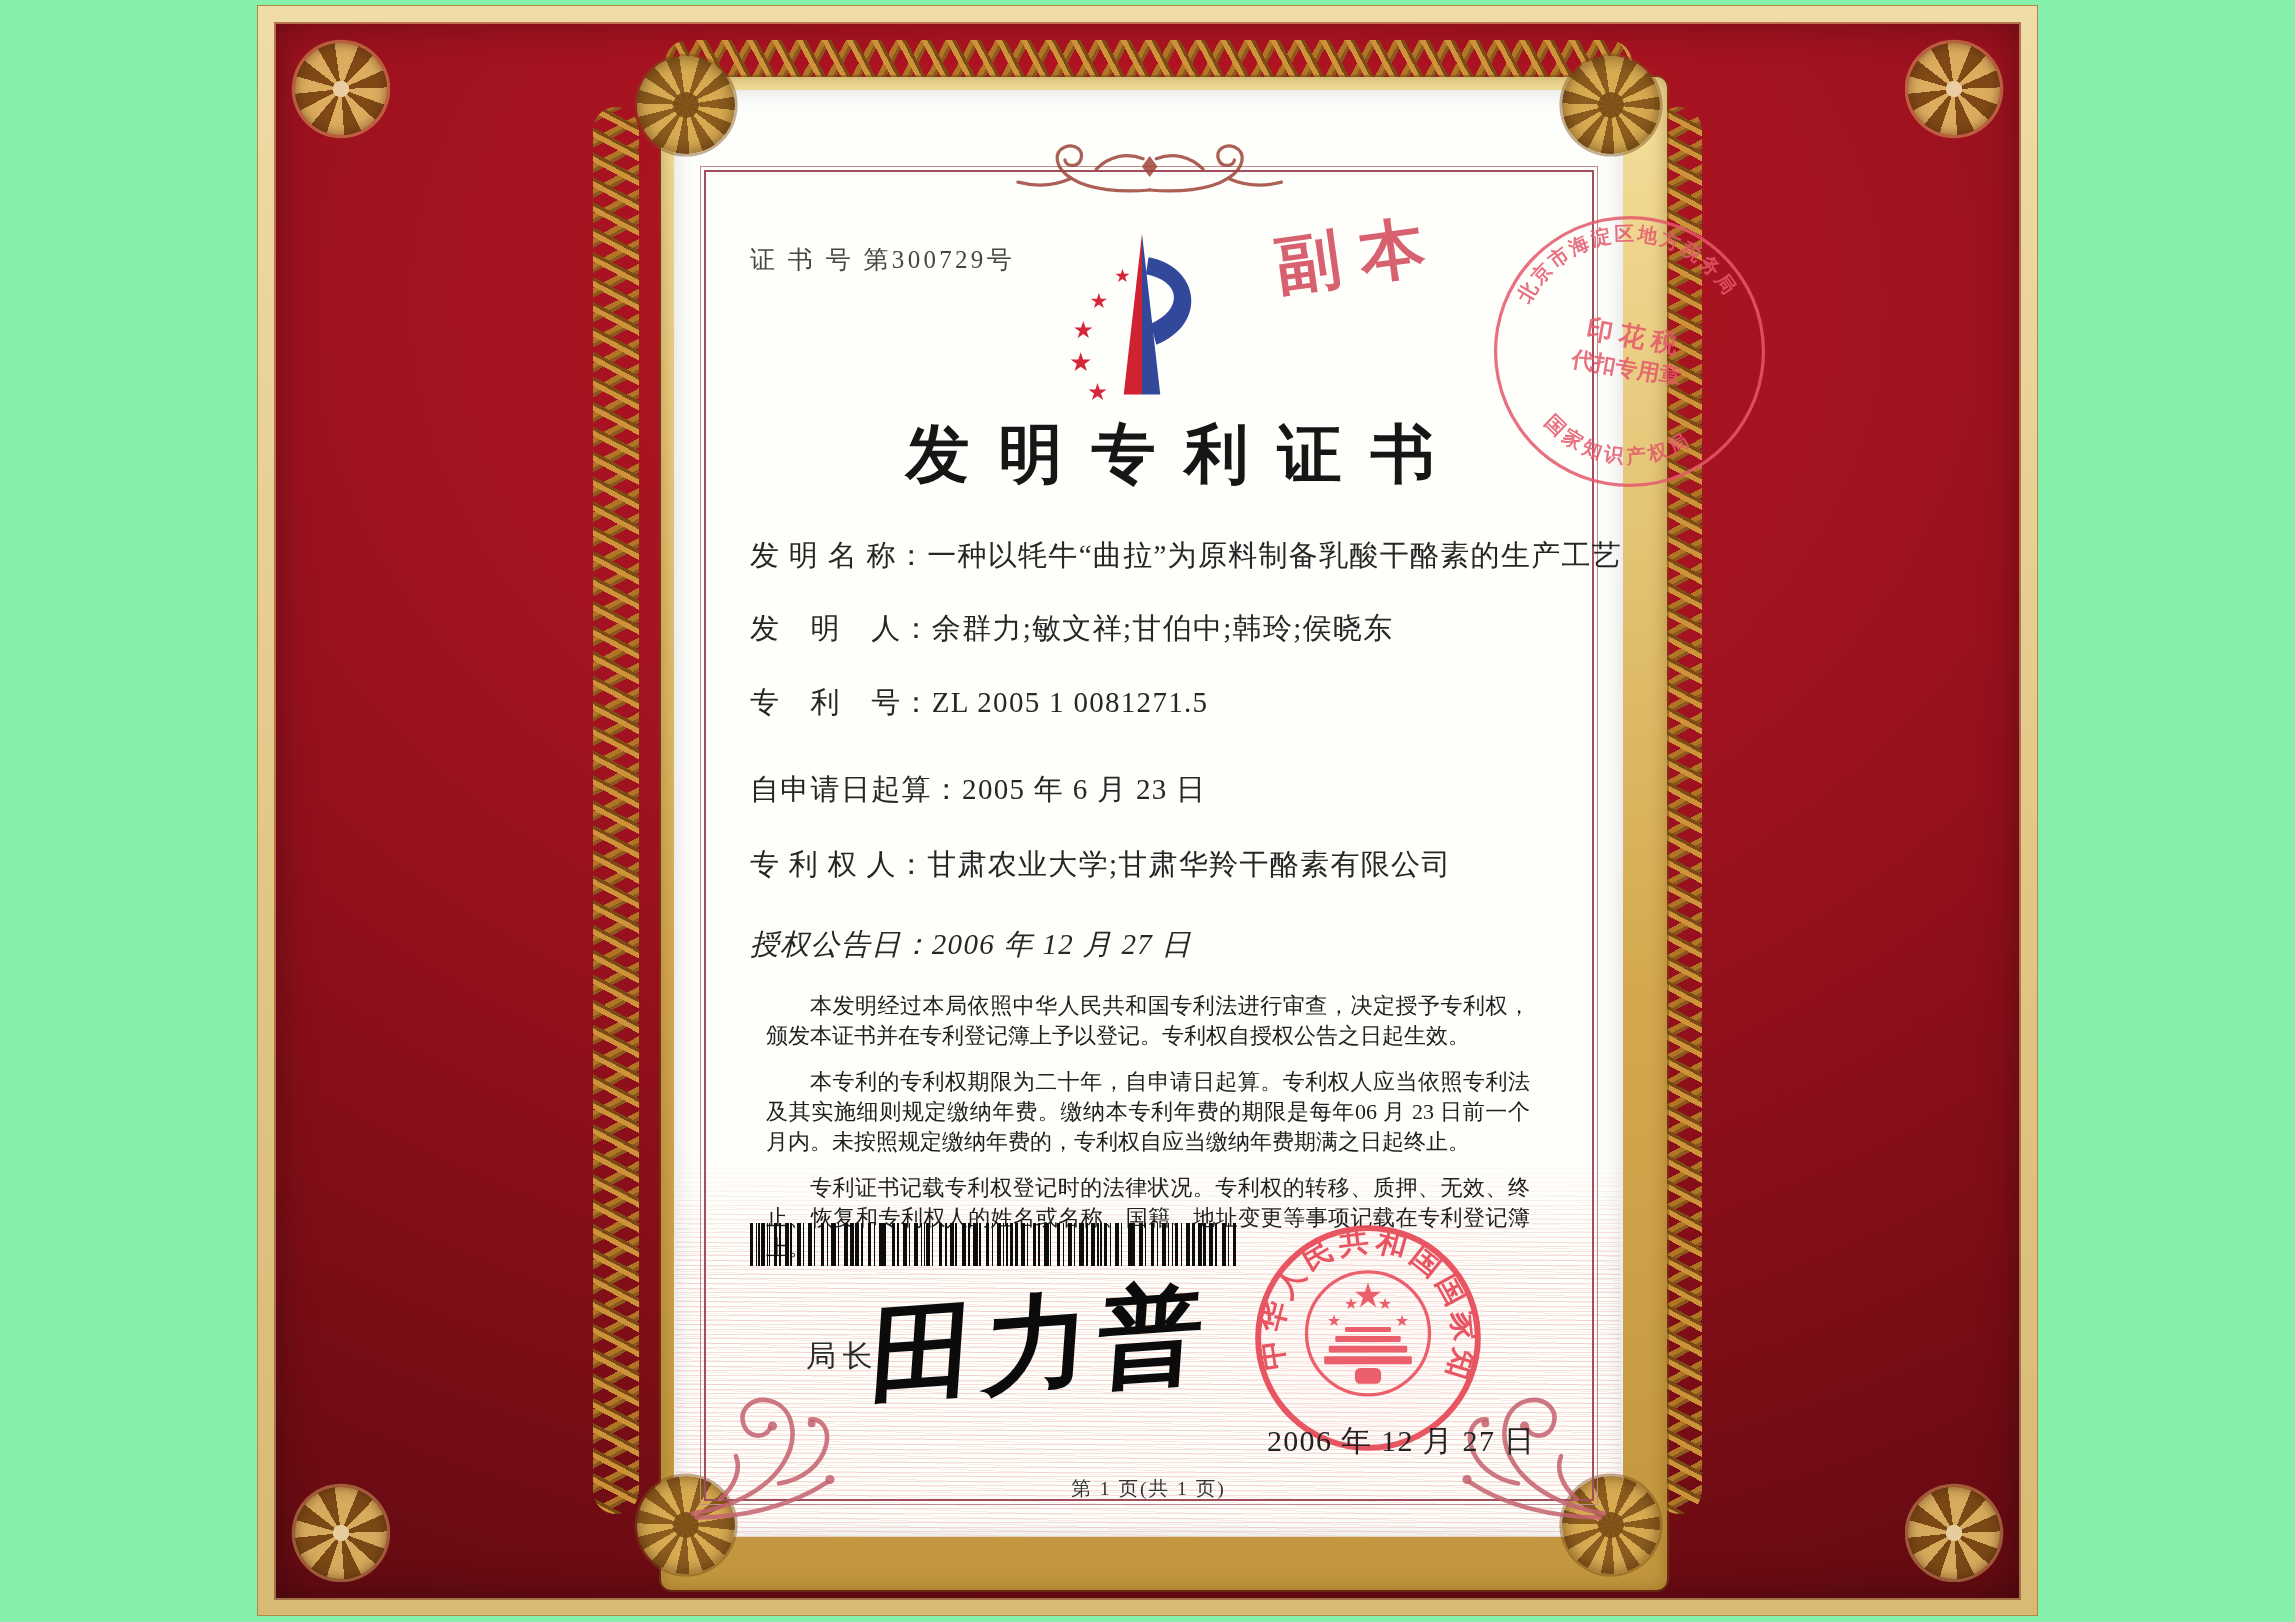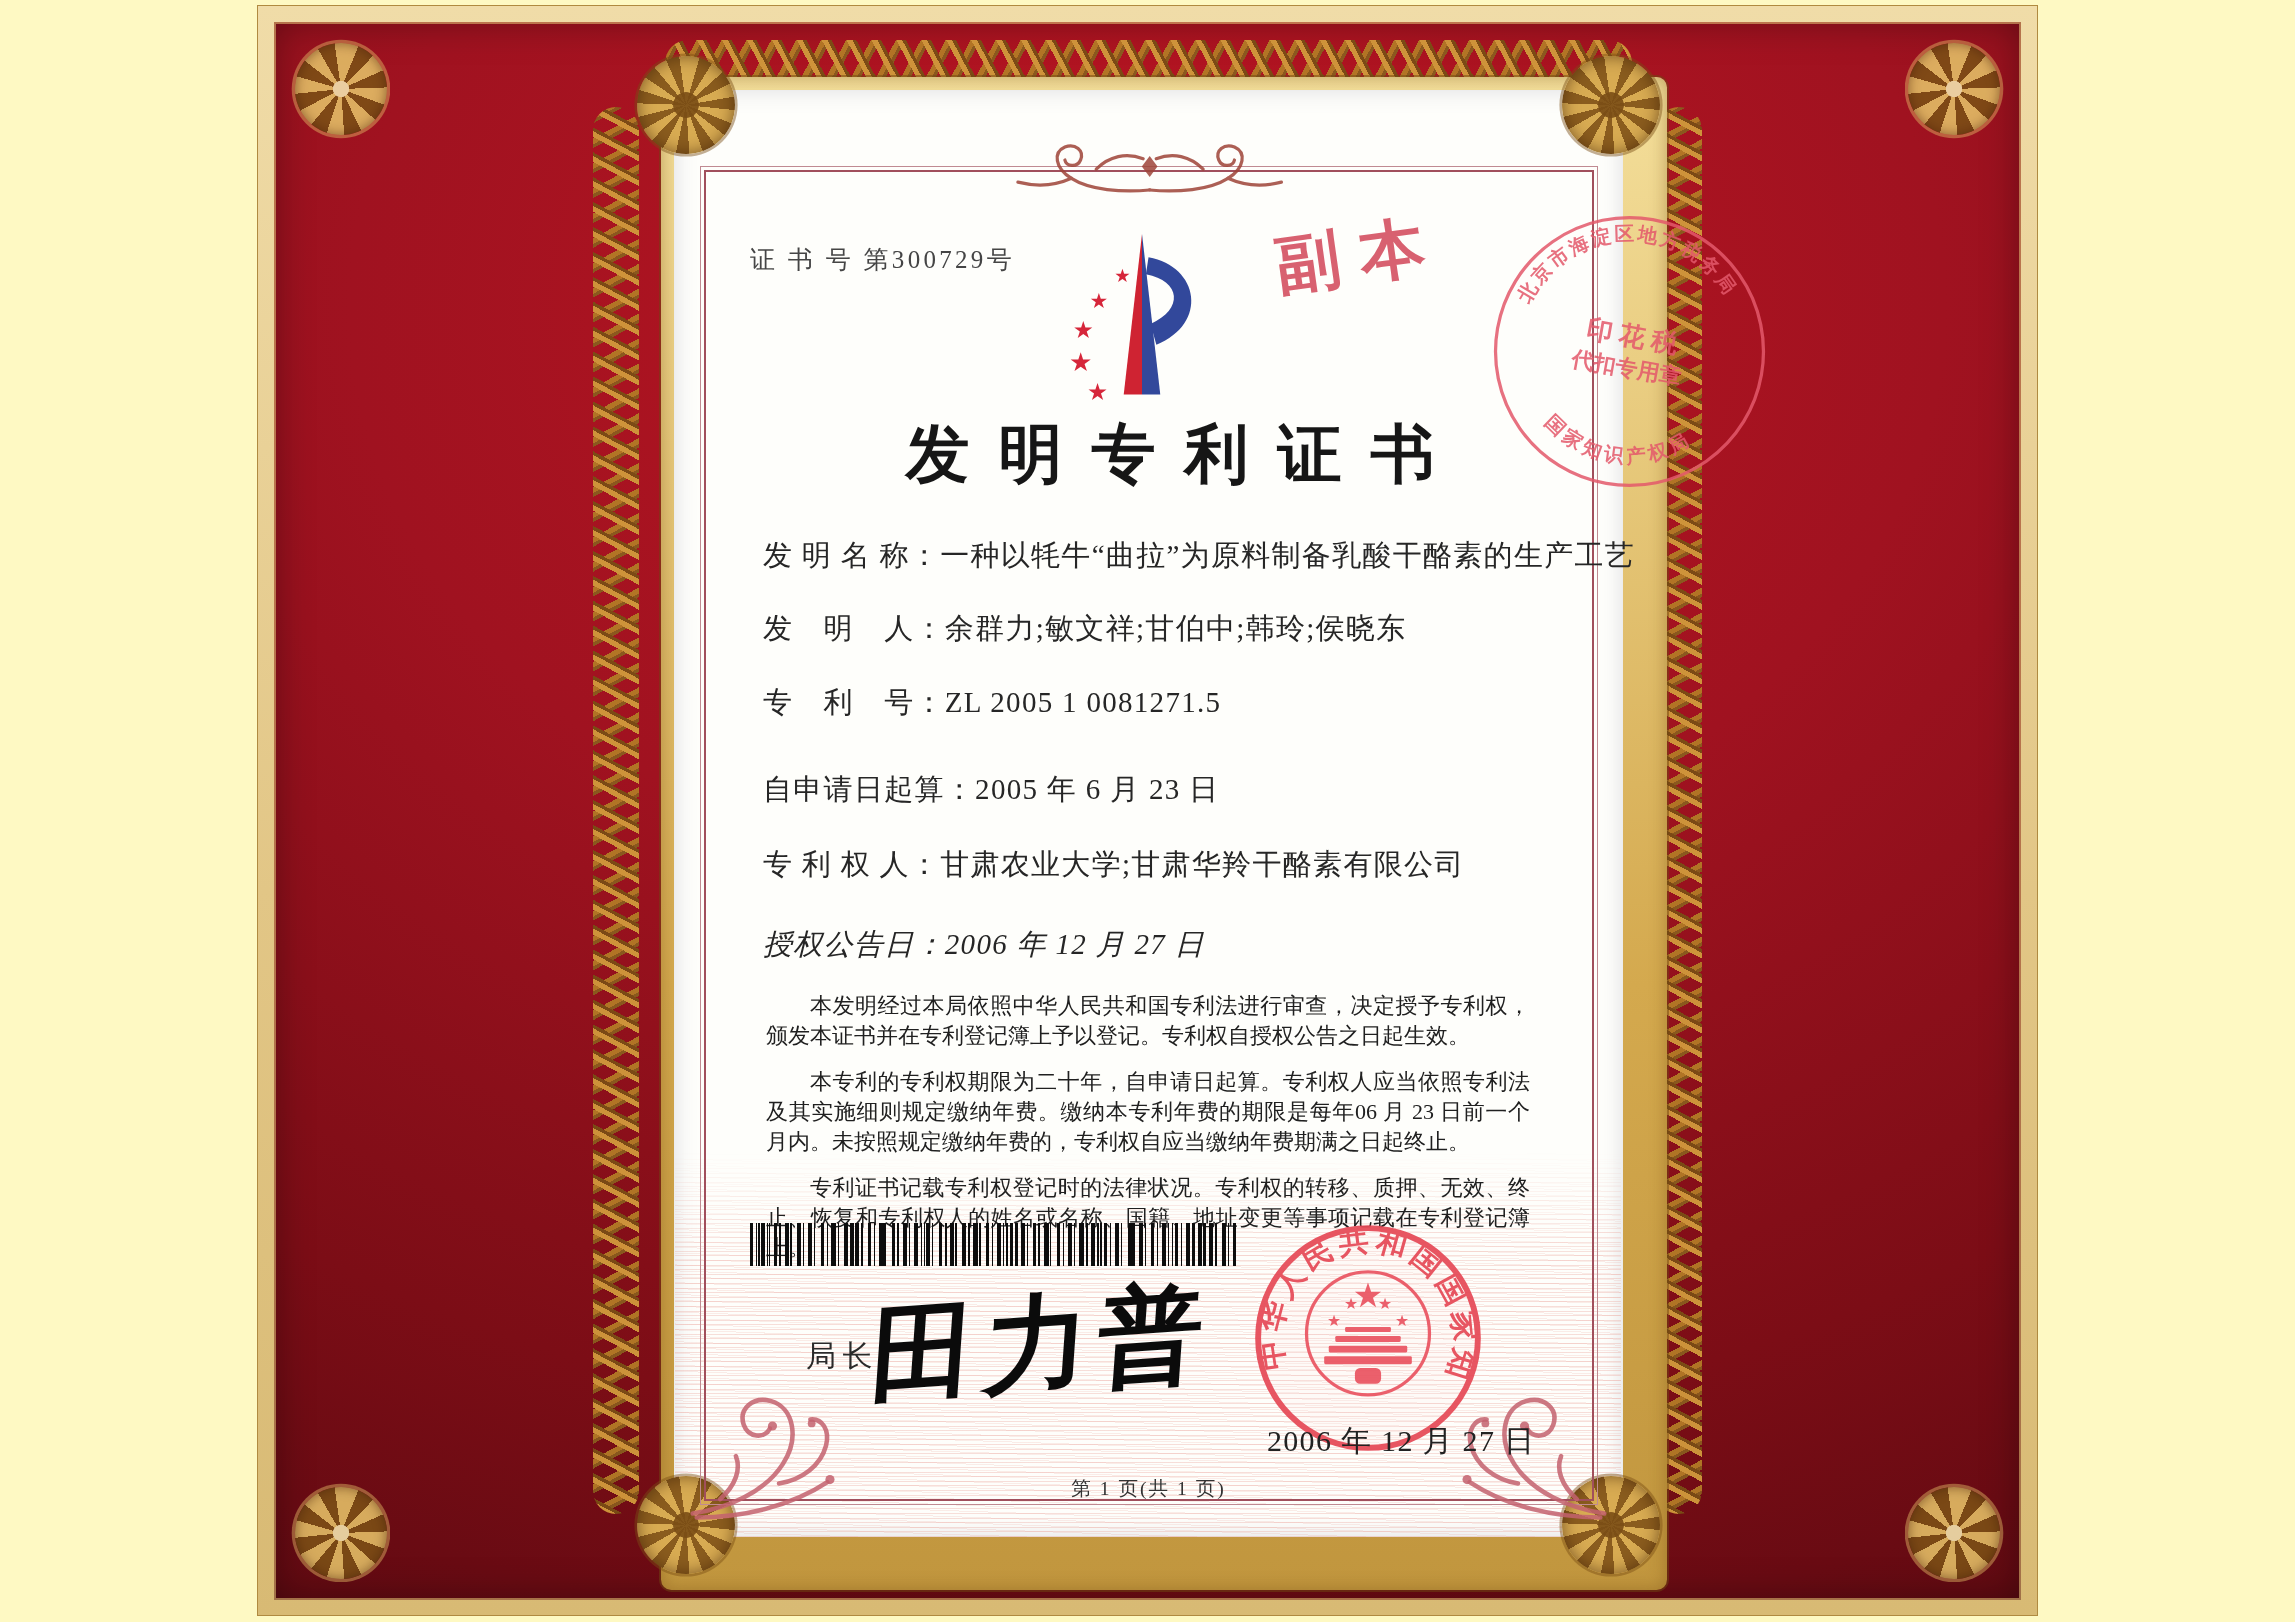--- a/index.html
+++ b/index.html
@@ -1,17 +1,17 @@
 <!DOCTYPE html>
 <html style="font-size:10.5px"><head>
 <meta charset="utf-8">
 <style>
   html,body{margin:0;padding:0;width:2295px;height:1623px;background:#ffffff;
     font-family:"Liberation Serif","DejaVu Serif",serif;overflow:hidden;}
-  .canvas{position:absolute;left:0;top:0;width:2295px;height:1623px;background:#fef9c3;}
+  .canvas{position:absolute;left:0;top:0;width:2295px;height:1623px;background:#86efac;}
 
   
   .frame{position:absolute;left:257px;top:5.2px;width:1781px;height:1611px;
     background:linear-gradient(180deg,#f0dca8,#e2c686 55%,#d8ba74);border:1.3px solid #b08a40;box-sizing:border-box;z-index:1;}
   .redband{position:absolute;left:15.7px;top:15.7px;right:15.7px;bottom:15.7px;
     background:radial-gradient(120% 100% at 50% 18%, #bb1522 0%, #a01220 38%, #7c0d16 72%, #570910 100%);
     box-shadow:inset 0 0 0 2px rgba(233,200,120,.55), inset 0 0 39px rgba(0,0,0,.35);}
   .rope{position:absolute;opacity:.95;}
   .rope-h{height:46px;background:
       repeating-linear-gradient(62deg, rgba(0,0,0,0) 0 5.9px, #d19a3c 5.9px 11px, #7a4d15 11px 14.4px, rgba(0,0,0,0) 14.4px 22px),
@@ -50,21 +50,21 @@
   .redline::after{content:'';position:absolute;left:3.3px;top:3.3px;right:3.3px;bottom:3.3px;border:2.6px solid #a14f5c;}
 
   
   .flourish{position:absolute;z-index:5;}
   .topornament{position:absolute;left:998px;top:130px;width:304px;height:75px;z-index:5;}
 
   
   .certno{position:absolute;left:750px;top:243px;font-size:25px;letter-spacing:3.3px;color:#454545;z-index:6;}
   .title{position:absolute;left:674px;top:411px;width:949px;text-align:center;font-size:64px;font-weight:bold;
     letter-spacing:29px;color:#161616;z-index:6;padding-left:36px;}
-  .field{position:absolute;left:750px;width:831px;font-size:29px;color:#262626;letter-spacing:1.3px;z-index:6;white-space:nowrap;margin-left:13px;}
+  .field{position:absolute;left:750px;width:831px;font-size:29px;color:#262626;letter-spacing:1.3px;z-index:6;white-space:nowrap;}
   .paras{position:absolute;left:750px;top:975px;width:796px;font-size:22px;line-height:30px;color:#202020;
     text-align:justify;z-index:6;}
   .paras p{margin:16px;text-indent:2em;}
   .barcode{position:absolute;left:750px;top:1223px;width:486px;height:43px;z-index:6;background:
     repeating-linear-gradient(90deg,#0d0d0d 0 3.3px,rgba(0,0,0,0) 3.3px 5.9px,#0d0d0d 5.9px 7.2px,rgba(0,0,0,0) 7.2px 11px,#0d0d0d 11px 15px,rgba(0,0,0,0) 15px 17px,#0d0d0d 17px 18.3px,rgba(0,0,0,0) 18.3px 23.6px),
     repeating-linear-gradient(90deg,rgba(0,0,0,0) 0 8.5px,#0d0d0d 8.5px 10.5px,rgba(0,0,0,0) 10.5px 19px,#0d0d0d 19px 20px,rgba(0,0,0,0) 20px 31px);}
   .signerlabel{position:absolute;left:806px;top:1336px;font-size:30px;letter-spacing:6.5px;color:#2a2a2a;z-index:6;}
   .signature{position:absolute;left:870px;top:1275px;font-size:105px;font-weight:bold;color:#0b0b0b;z-index:6;
     transform:rotate(-4deg) skewX(-8deg);letter-spacing:9.2px;}
   .sealdate{position:absolute;left:1267px;top:1421px;font-size:30px;letter-spacing:1.3px;color:#222;z-index:8;white-space:nowrap;}

